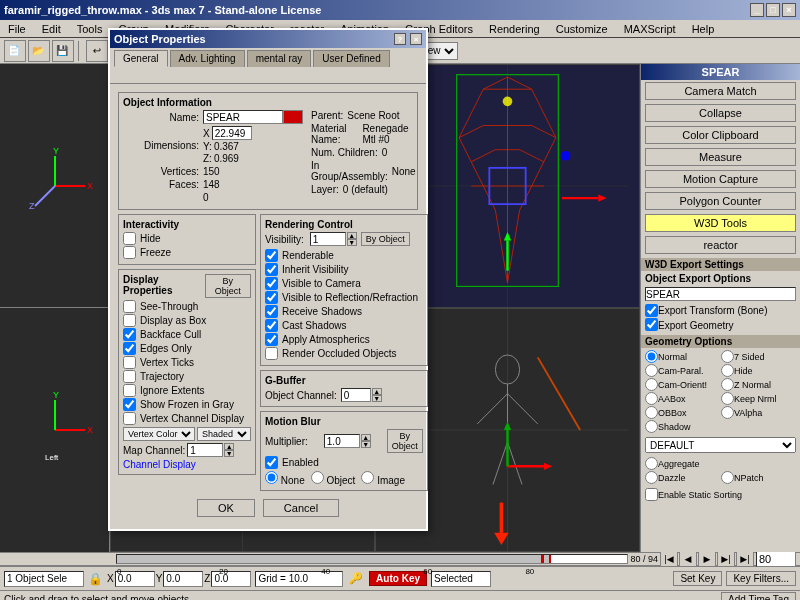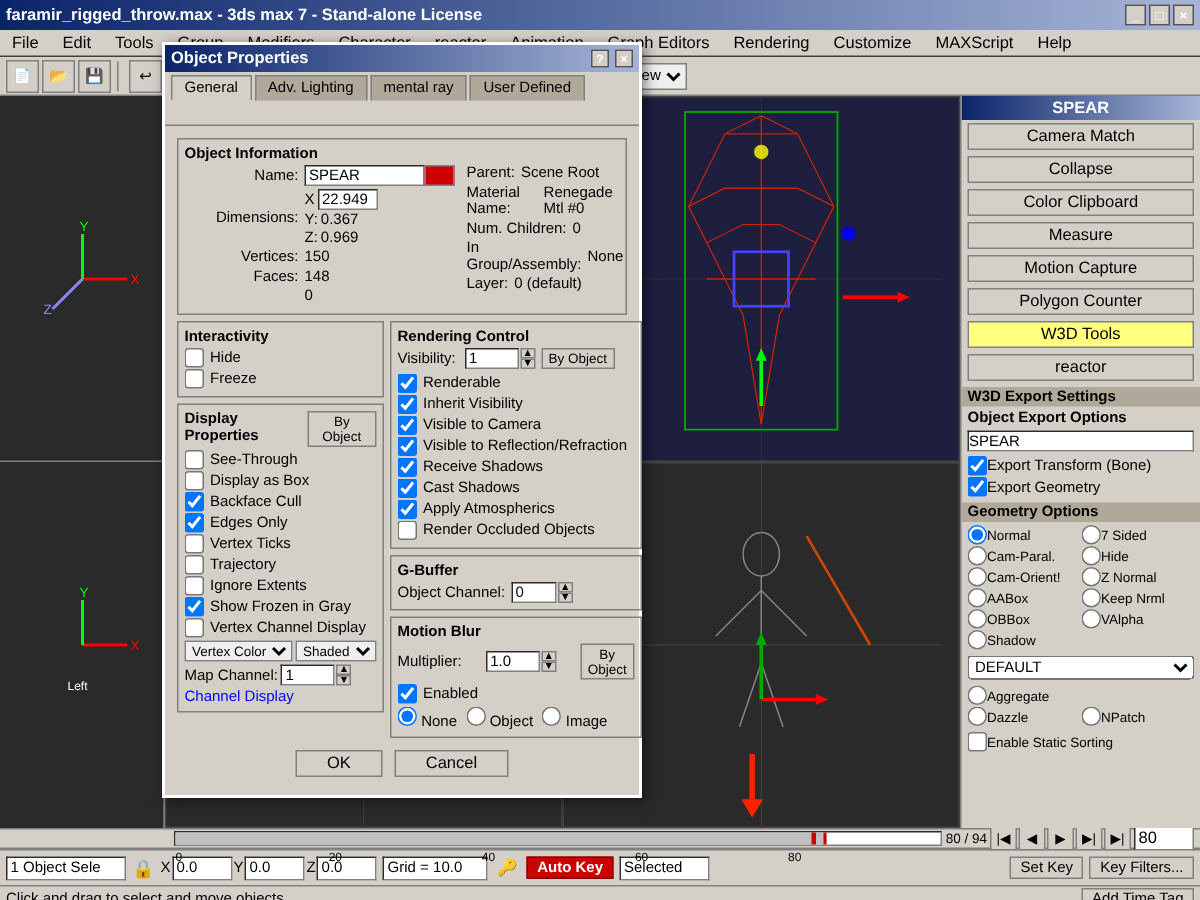--- a/index.html
+++ b/index.html
@@ -608,21 +608,21 @@
   <div class="status-field" style="width:80px;">1 Object Sele</div>
   <div style="font-size:12px;">🔒</div>
   <div style="display:flex;align-items:center;gap:1px;">
     <span style="font-size:10px;">X</span>
     <div class="status-field" style="width:36px;">0.0</div>
     <span style="font-size:10px;">Y</span>
     <div class="status-field" style="width:36px;">0.0</div>
     <span style="font-size:10px;">Z</span>
     <div class="status-field" style="width:36px;">0.0</div>
   </div>
-  <div class="status-field" style="width:70px;">Grid = 10.0</div>
+  <div class="status-field" style="width:88px;">Grid = 10.0</div>
   <div style="font-size:11px;margin:0 2px;">🔑</div>
   <button class="anim-btn">Auto Key</button>
   <div class="status-field" style="width:60px;">Selected</div>
   <div style="flex:1;"></div>
   <button style="background:#d4d0c8;border:1px solid #808080;font-size:10px;padding:1px 6px;cursor:pointer;">Set Key</button>
   <button style="background:#d4d0c8;border:1px solid #808080;font-size:10px;padding:1px 6px;cursor:pointer;">Key Filters...</button>
 </div>
 
 <div style="background:#d4d0c8;height:18px;border-top:1px solid #808080;display:flex;align-items:center;padding:0 4px;font-size:10px;">
   <span>Click and drag to select and move objects</span>

